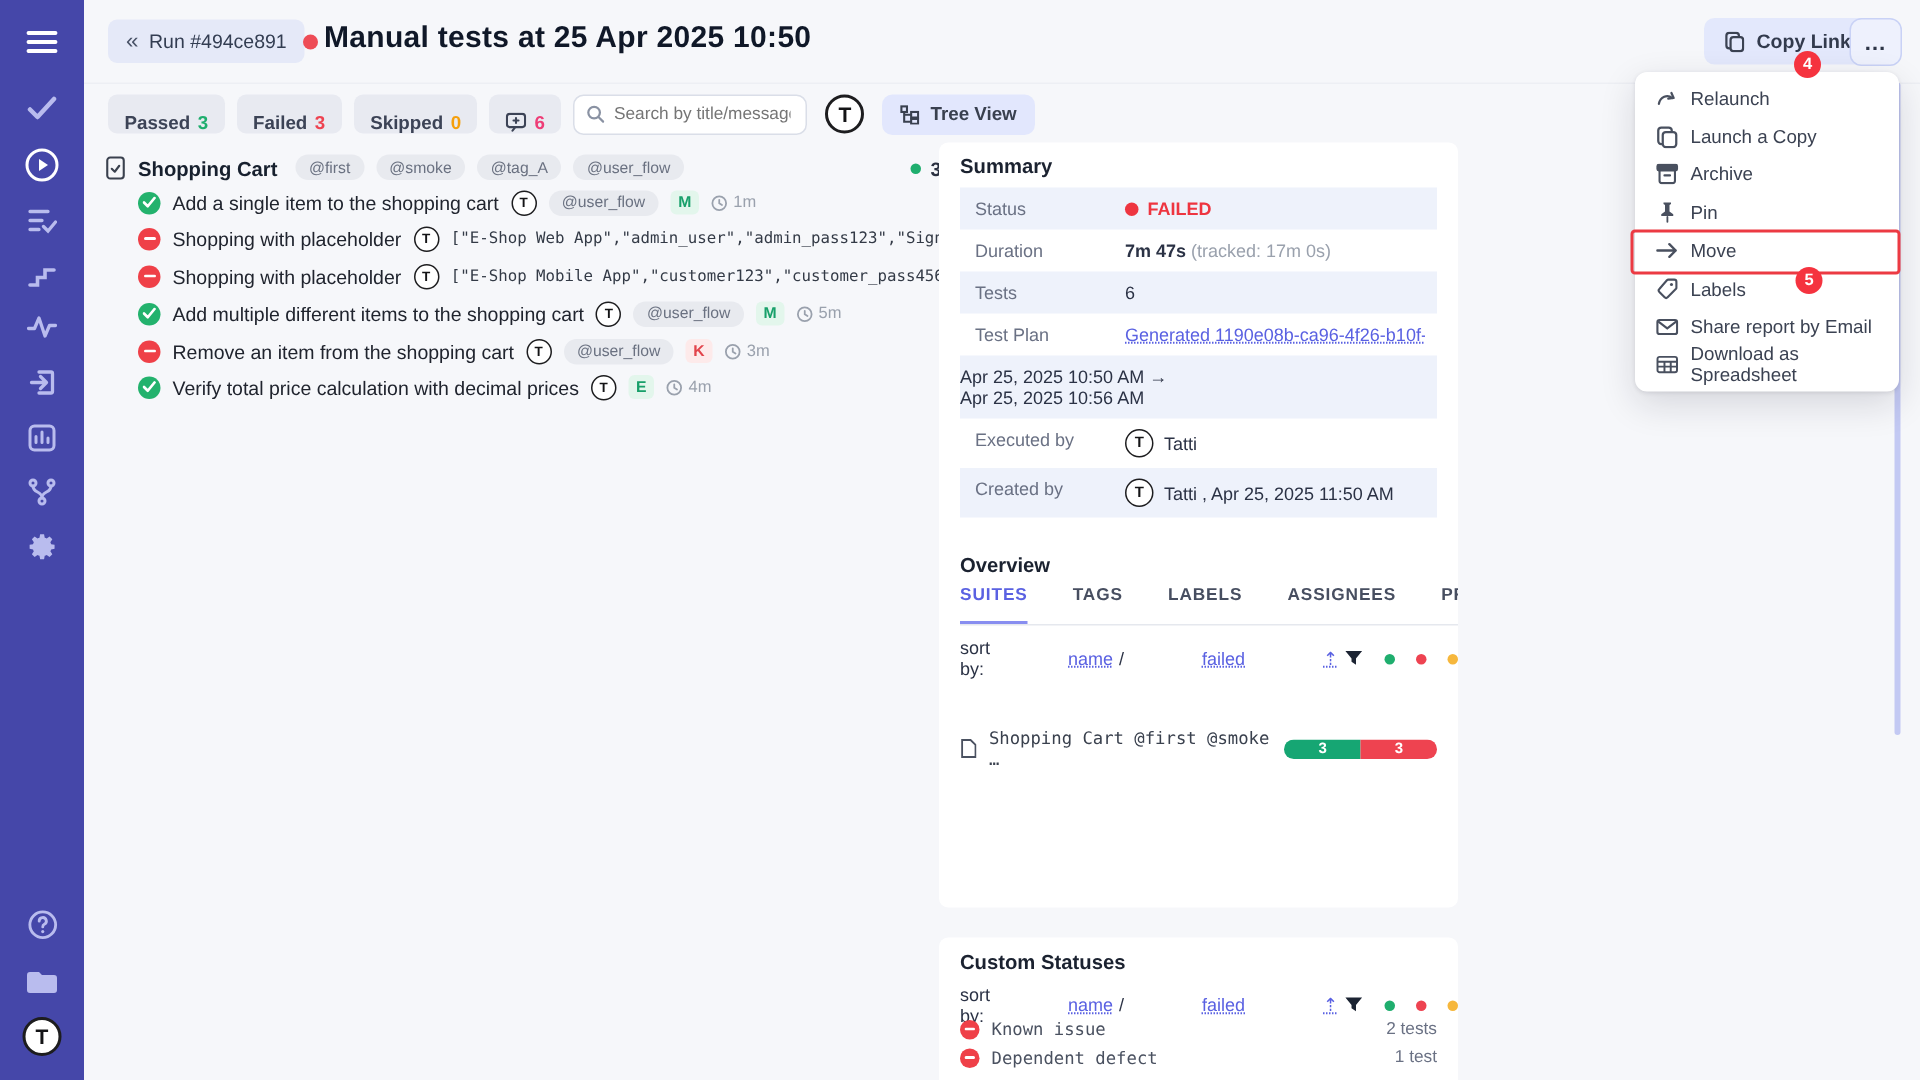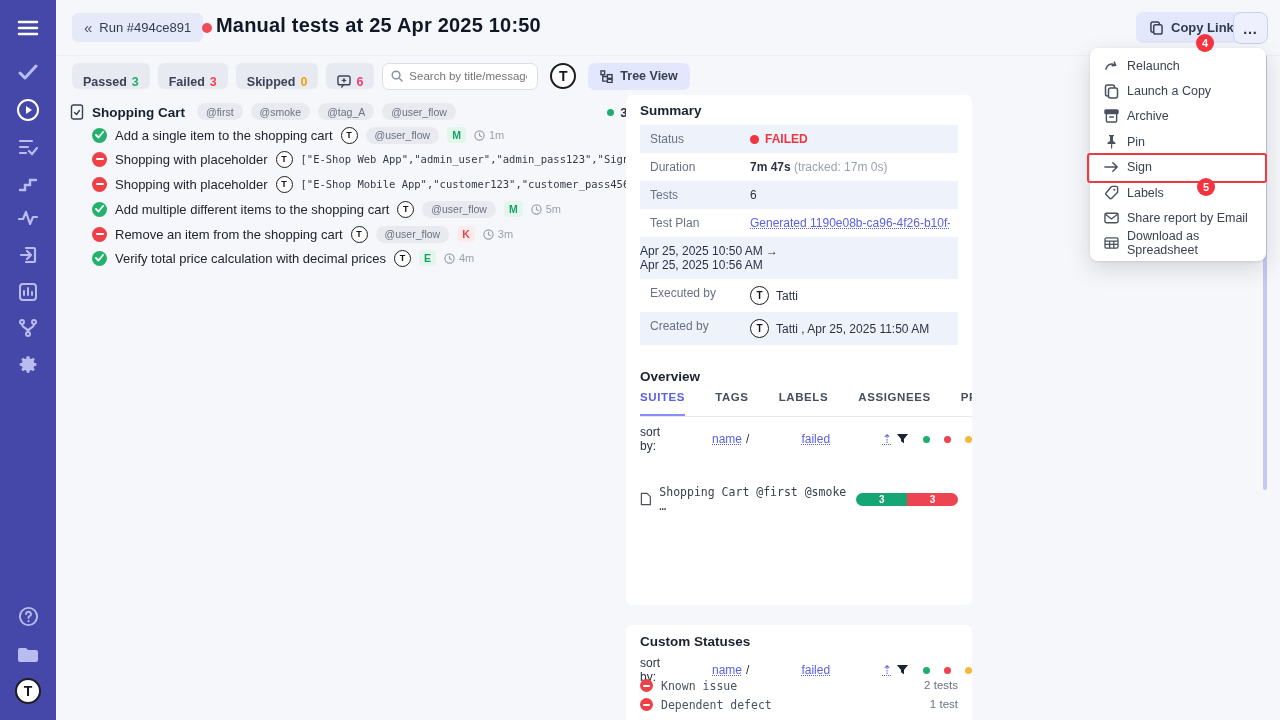--- a/index.html
+++ b/index.html
@@ -97,21 +97,21 @@
     font-size:11.5px; color:#3a414e; }
   #ov-suite-row { position:absolute; left:14px; top:354px; width:318px;margin-top:36px; }
   .stack-bar { margin-left:auto; width:108px; height:13px; border-radius:7px; overflow:hidden; display:flex; }
   .stack-bar span { color:#fff; font-size:10px; font-weight:700; display:flex; align-items:center; justify-content:center;
     font-family:"Liberation Sans", sans-serif; }
   .sb-green { background:#16a673; width:50%; } .sb-red { background:#ee4350; width:50%; }
   
   .cs-head { position:absolute; left:14px; top:9px; }
   #cs-sort { position:absolute; left:14px; top:31px; width:318px; }
   .cs-rows { position:absolute; left:14px; top:54px; width:318px; display:flex; flex-direction:column; gap:5px; }
-  .cs-row { display:flex; gap:8px; font-family:"DejaVu Sans Mono", monospace; font-size:11.5px; color:#4a5160; }
+  .cs-row { display:flex; align-items:center; gap:8px; font-family:"DejaVu Sans Mono", monospace; font-size:11.5px; color:#4a5160; }
   .cs-count { margin-left:auto; font-family:"Liberation Sans", sans-serif; font-size:11.5px; color:#6a7184; }
   
   .ctx-menu { position:absolute; left:1090px; top:48px; width:176px; background:#fff; border-radius:8px;
     box-shadow:0 8px 24px rgba(20,24,40,.14), 0 1px 3px rgba(20,24,40,.10); padding:5px 0; z-index:30; }
   .ctx-item { height:25.4px; display:flex; align-items:center; gap:8px; padding:0 14px; font-size:12.5px;
     color:#3b4252; cursor:pointer; }
   .ctx-item svg { flex:0 0 15px; }
   .hl-box { position:absolute; left:1087px; top:153px; width:180px; height:30px; border:2px solid #ec3a43;
     border-radius:3px; z-index:35; pointer-events:none; }
   
@@ -541,21 +541,21 @@
     <svg width="13" height="15" viewBox="0 0 13 15" fill="#49505f">
         <path d="M4 1h5v1l-1 .6V7l2.5 1.8V10H2.5V8.8L5 7V2.6L4 2z"></path>
         <rect x="6" y="10" width="1.2" height="4.5" rx=".6"></rect>
       </svg>
     <span>Pin</span>
   </div>
   <div class="ctx-item">
     <svg width="15" height="12" viewBox="0 0 16 12" fill="none" stroke="#49505f" stroke-width="1.7" stroke-linecap="round" stroke-linejoin="round">
         <path d="M1 6h13M9.5 1.5L14 6l-4.5 4.5"></path>
       </svg>
-    <span>Sign</span>
+    <span>Move</span>
   </div>
   <div class="ctx-item">
     <svg width="15" height="15" viewBox="0 0 16 16" fill="none" stroke="#49505f" stroke-width="1.5">
         <path d="M8.8 1.5H13a1.5 1.5 0 0 1 1.5 1.5v4.2a1.5 1.5 0 0 1-.44 1.06l-5.8 5.8a1.5 1.5 0 0 1-2.12 0L2.4 10.3a1.5 1.5 0 0 1 0-2.12l5.34-6.24a1.5 1.5 0 0 1 1.06-.44z"></path>
         <circle cx="11" cy="5" r="1.1" fill="#49505f" stroke="none"></circle>
       </svg>
     <span>Labels</span>
   </div>
   <div class="ctx-item">
     <svg width="15" height="12" viewBox="0 0 16 12" fill="none" stroke="#49505f" stroke-width="1.5">

